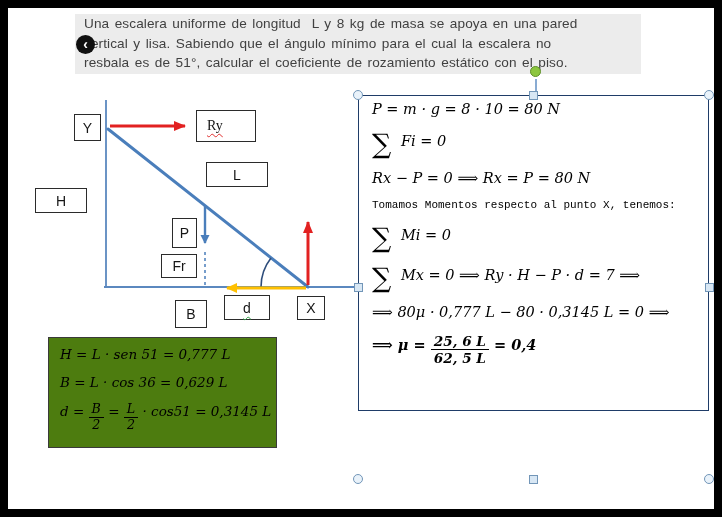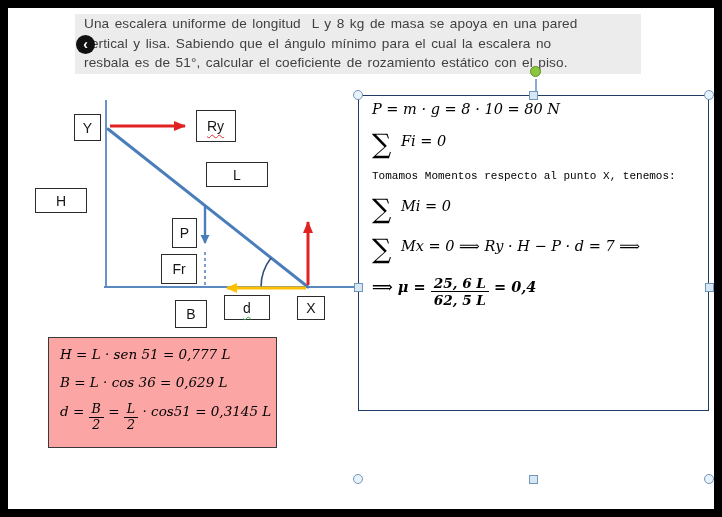--- a/index.html
+++ b/index.html
@@ -22,21 +22,21 @@
   .wavy-red{text-decoration:underline wavy #e03131 1px;text-underline-offset:3px;}
   .wavy-green{text-decoration:underline wavy #2f9e44 1px;text-underline-offset:3px;}
 
   svg.overlay{position:absolute;left:0;top:0;z-index:2;}
 
   
   .eq-panel{position:absolute;left:358px;top:95px;width:351px;height:316px;border:1.5px solid #1f3c68;
             box-sizing:border-box;background:#fff;z-index:2;padding:5px 6px 0 13px;}
   
   .eq-box{position:absolute;left:48px;top:337px;width:229px;height:111px;border:1px solid #3a3a3a;
-          box-sizing:border-box;background:#fca5a5;z-index:3;padding:8px 20px 0 11px;}
+          box-sizing:border-box;background:#4d7c0f;z-index:3;padding:8px 20px 0 11px;}
 
   .eq-line{font-family:"DejaVu Serif",serif;font-style:italic;font-size:14.5px;color:#000;
            margin:0 0 13px 0;white-space:nowrap;}
   .eq-box .eq-line{font-size:13.5px;margin-bottom:12px;}
   .eq-line.plain{font-family:Liberation Mono, monospace;font-style:normal;font-size:11px;}
   .eq-line.bold{font-weight:700;}
   .sigma{font-style:normal;font-size:27px;line-height:1;vertical-align:-7px;margin-right:5px;}
   .frac{display:inline-block;text-align:center;vertical-align:-13px;line-height:1.18;font-size:0.94em;}
   .frac .num{display:block;border-bottom:1.3px solid #000;padding:0 3px;}
   .frac .den{display:block;padding:0 3px;}
@@ -78,33 +78,33 @@
     <line x1="308" y1="285" x2="308" y2="222" stroke="#e22121" stroke-width="3" marker-end="url(#ar-red)"></line>
     <line x1="205" y1="206" x2="205" y2="243" stroke="#4a7ebb" stroke-width="2.4" marker-end="url(#ar-blue)"></line>
     <line x1="205" y1="252" x2="205" y2="286" stroke="#4a7ebb" stroke-width="1.5" stroke-dasharray="3 3"></line>
     <line x1="306" y1="288" x2="227" y2="288" stroke="#ffc000" stroke-width="3.2" marker-end="url(#ar-yellow)"></line>
     <line x1="536" y1="79" x2="536" y2="96" stroke="#4a7ebb" stroke-width="1.3"></line>
   </svg>
 
   <div class="lbl" style="left:74px;top:114px;width:27px;height:27px;">
     <span>Y</span>
     </div>
-  <div class="lbl left-pad" style="left:196px;top:110px;width:40px;height:32px;">
+  <div class="lbl left-pad" style="left:196px;top:110px;width:60px;height:32px;font-family:Liberation Serif, serif;">
     <span class="wavy-red">Ry</span>
     </div>
   <div class="lbl" style="left:206px;top:162px;width:62px;height:25px;">
     <span>L</span>
     </div>
   <div class="lbl" style="left:35px;top:188px;width:52px;height:25px;">
     <span>H</span>
     </div>
   <div class="lbl" style="left:172px;top:218px;width:25px;height:30px;">
     <span>P</span>
     </div>
-  <div class="lbl" style="left:161px;top:254px;width:36px;height:30px;">
+  <div class="lbl" style="left:161px;top:254px;width:36px;height:24px;">
     <span>Fr</span>
     </div>
   <div class="lbl" style="left:175px;top:300px;width:32px;height:28px;">
     <span>B</span>
     </div>
   <div class="lbl" style="left:224px;top:295px;width:46px;height:25px;">
     <span class="wavy-green">d</span>
     </div>
   <div class="lbl" style="left:297px;top:296px;width:28px;height:24px;">
     <span>X</span>
@@ -112,23 +112,25 @@
 
   <div class="eq-box">
       <div class="eq-line"><span>H = L · sen 51 = 0,777 L</span></div>
       <div class="eq-line"><span>B = L · cos 36 = 0,629 L</span></div>
       <div class="eq-line"><span>d = </span><span class="frac"><span class="num">B</span><span class="den">2</span></span><span> = </span><span class="frac"><span class="num">L</span><span class="den">2</span></span><span> · cos51 = 0,3145 L</span></div>
     </div>
 
   <div class="eq-panel">
       <div class="eq-line"><span>P = m · g = 8 · 10 = 80 N</span></div>
       <div class="eq-line"><span class="sigma">∑</span><span> Fi = 0</span></div>
+      <div class="eq-line"><span>Rx − P = 0 ⟹ Rx = P = 80 N</span></div>
       <div class="eq-line plain"><span>Tomamos Momentos respecto al punto X, tenemos:</span></div>
       <div class="eq-line"><span class="sigma">∑</span><span> Mi = 0</span></div>
       <div class="eq-line"><span class="sigma">∑</span><span> Mx = 0 ⟹ Ry · H − P · d = 7 ⟹</span></div>
+      <div class="eq-line"><span>⟹ 80μ · 0,777 L − 80 · 0,3145 L = 0 ⟹</span></div>
       <div class="eq-line bold"><span>⟹ μ = </span><span class="frac"><span class="num">25, 6 L</span><span class="den">62, 5 L</span></span><span> = 0,4</span></div>
     </div>
 
   <div class="h-rotate" style="left:530px;top:66px;"></div>
   <div class="h-circle" style="left:353px;top:90px;"></div>
   <div class="h-square" style="left:529px;top:91px;"></div>
   <div class="h-circle" style="left:704px;top:90px;"></div>
   <div class="h-square" style="left:354px;top:283px;"></div>
   <div class="h-square" style="left:705px;top:283px;"></div>
   <div class="h-circle" style="left:353px;top:474px;"></div>

